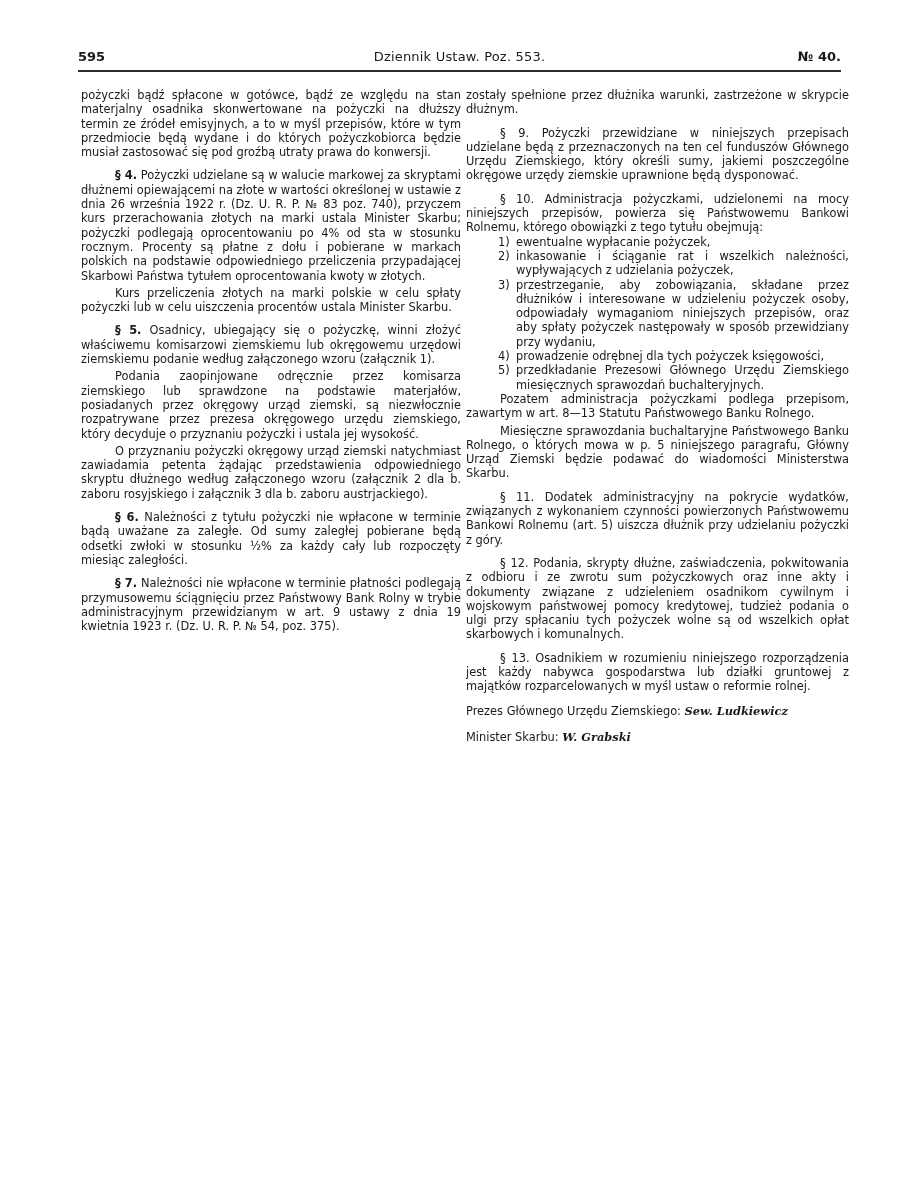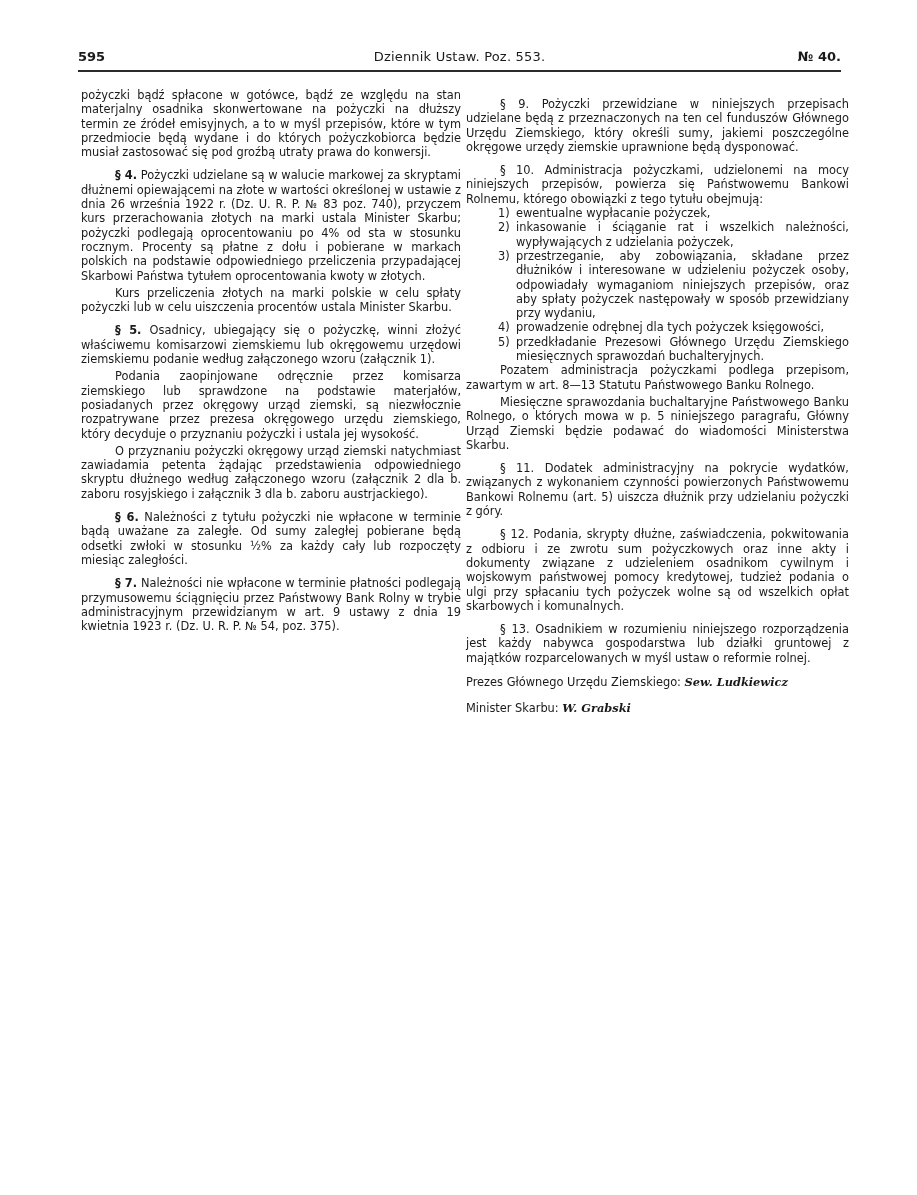--- a/index.html
+++ b/index.html
@@ -48,20 +48,21 @@
   <p class="ind sgap">Podania zaopinjowane odręcznie przez komisarza ziemskiego lub sprawdzone na podstawie materjałów, posiadanych przez okręgowy urząd ziemski, są niezwłocznie rozpatrywane przez prezesa okręgowego urzędu ziemskiego, który decyduje o przyznaniu pożyczki i ustala jej wysokość.</p>
   <p class="ind sgap">O przyznaniu pożyczki okręgowy urząd ziemski natychmiast zawiadamia petenta żądając przedstawienia odpowiedniego skryptu dłużnego według załączonego wzoru (załącznik 2 dla b. zaboru rosyjskiego i załącznik 3 dla b. zaboru austrjackiego).</p>
 
   <p class="ind gap"><b>§ 6.</b> <span>Należności z tytułu pożyczki nie wpłacone w terminie bądą uważane za zaległe. Od sumy zaległej pobierane będą odsetki zwłoki w stosunku </span><span>½%</span><span> za każdy cały lub rozpoczęty miesiąc zaległości.</span></p>
 
   <p class="ind gap"><b>§ 7.</b> <span>Należności nie wpłacone w terminie płatności podlegają przymusowemu ściągnięciu przez Państwowy Bank Rolny w trybie administracyjnym przewidzianym w art. 9 ustawy z dnia 19 kwietnia 1923 r. (Dz. U. R. P. № 54, poz. 375).</span></p>
 
 </div>
 
 <div class="col right">
+  <p>zostały spełnione przez dłużnika warunki, zastrzeżone w skrypcie dłużnym.</p>
 
   <p class="ind gap"><span>§ 9.</span> <span>Pożyczki przewidziane w niniejszych przepisach udzielane będą z przeznaczonych na ten cel funduszów Głównego Urzędu Ziemskiego, który określi sumy, jakiemi poszczególne okręgowe urzędy ziemskie uprawnione będą dysponować.</span></p>
 
   <p class="ind gap"><span>§ 10.</span> <span>Administracja pożyczkami, udzielonemi na mocy niniejszych przepisów, powierza się Państwowemu Bankowi Rolnemu, którego obowiązki z tego tytułu obejmują:</span></p>
   <ul class="list">
     <li><span class="n">1)</span><span>ewentualne wypłacanie pożyczek,</span></li>
     <li><span class="n">2)</span><span>inkasowanie i ściąganie rat i wszelkich należności, wypływających z udzielania pożyczek,</span></li>
     <li><span class="n">3)</span><span>przestrzeganie, aby zobowiązania, składane przez dłużników i interesowane w udzieleniu pożyczek osoby, odpowiadały wymaganiom niniejszych przepisów, oraz aby spłaty pożyczek następowały w sposób przewidziany przy wydaniu,</span></li>
     <li><span class="n">4)</span><span>prowadzenie odrębnej dla tych pożyczek księgowości,</span></li>
     <li><span class="n">5)</span><span>przedkładanie Prezesowi Głównego Urzędu Ziemskiego miesięcznych sprawozdań buchalteryjnych.</span></li>

